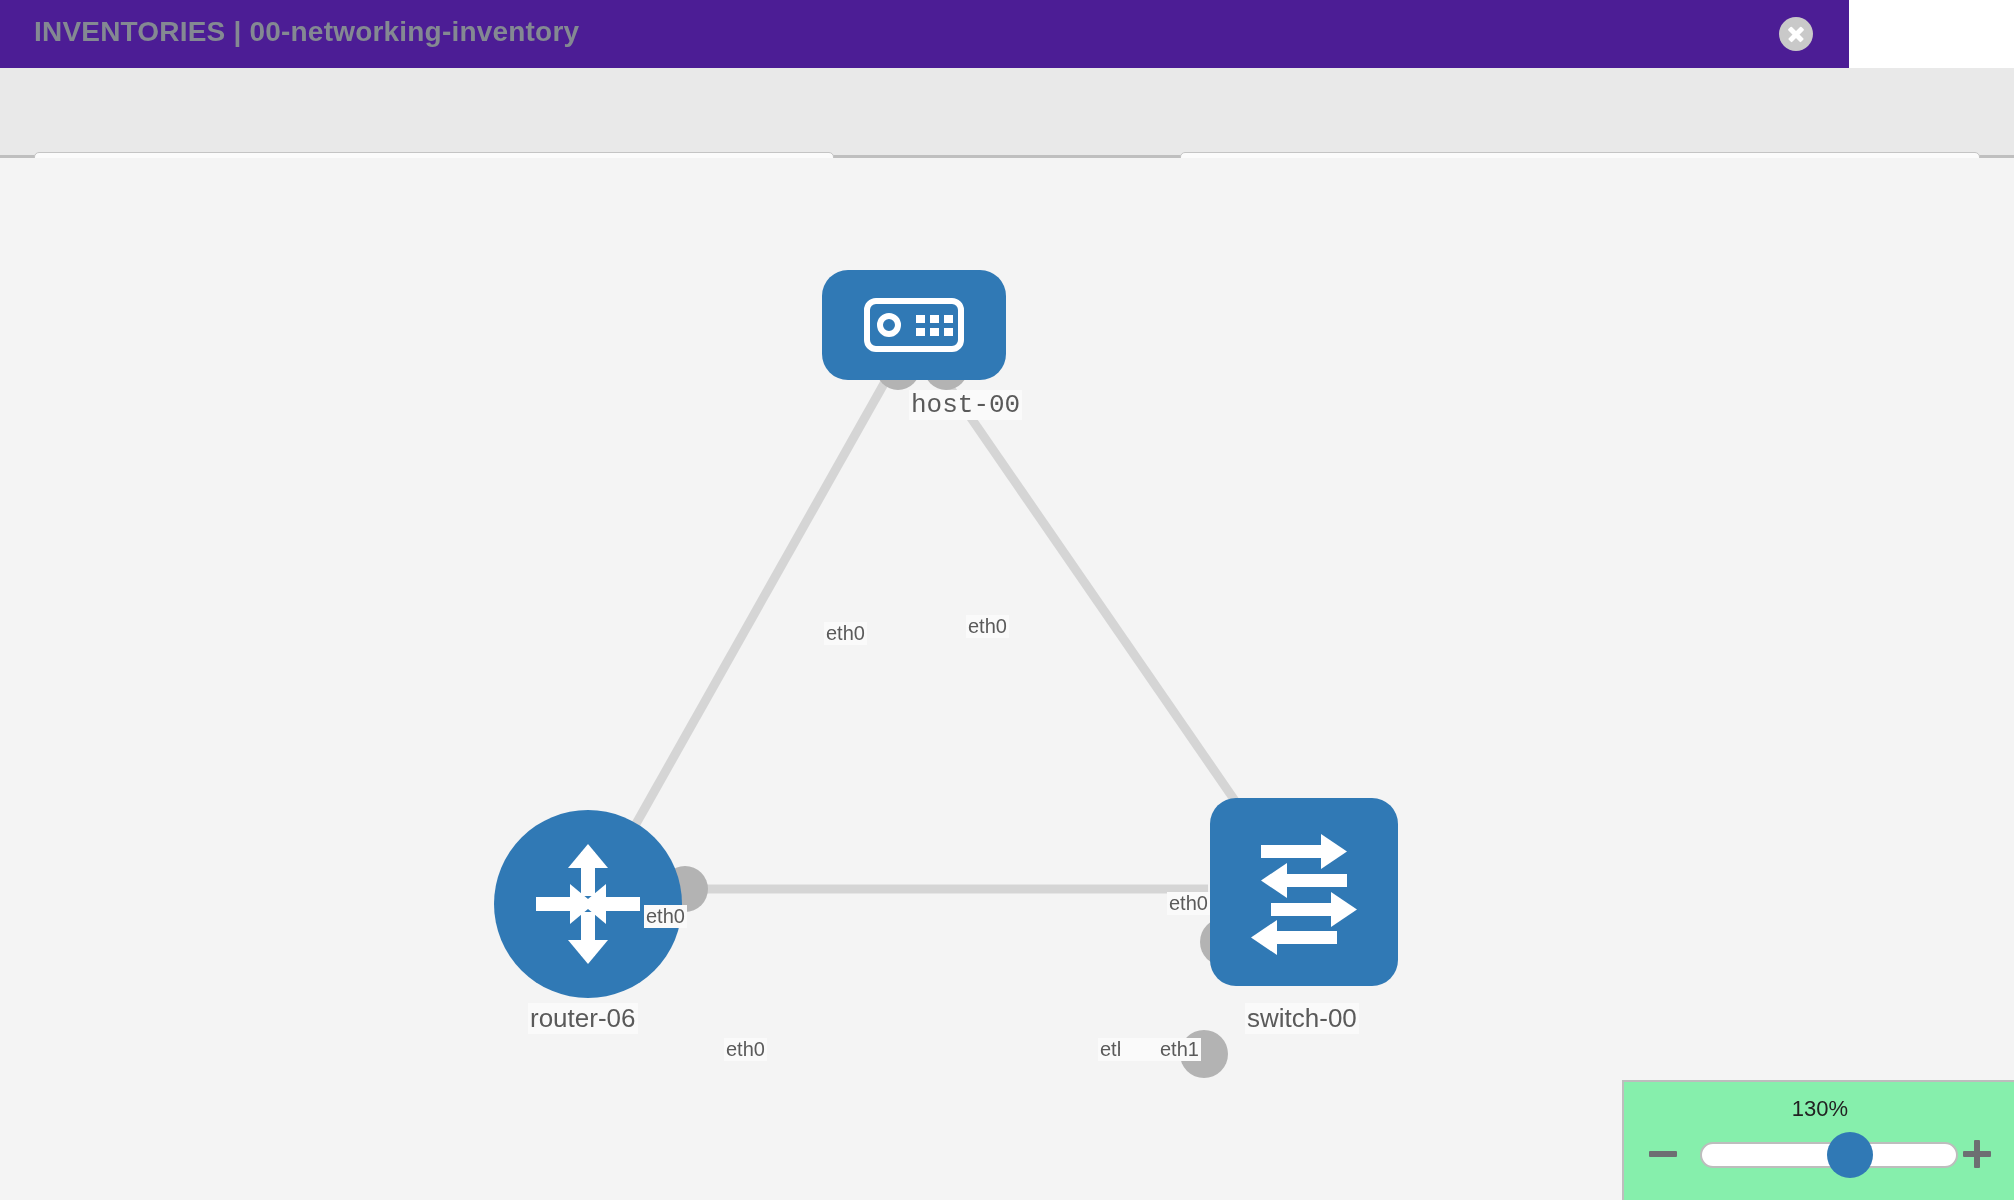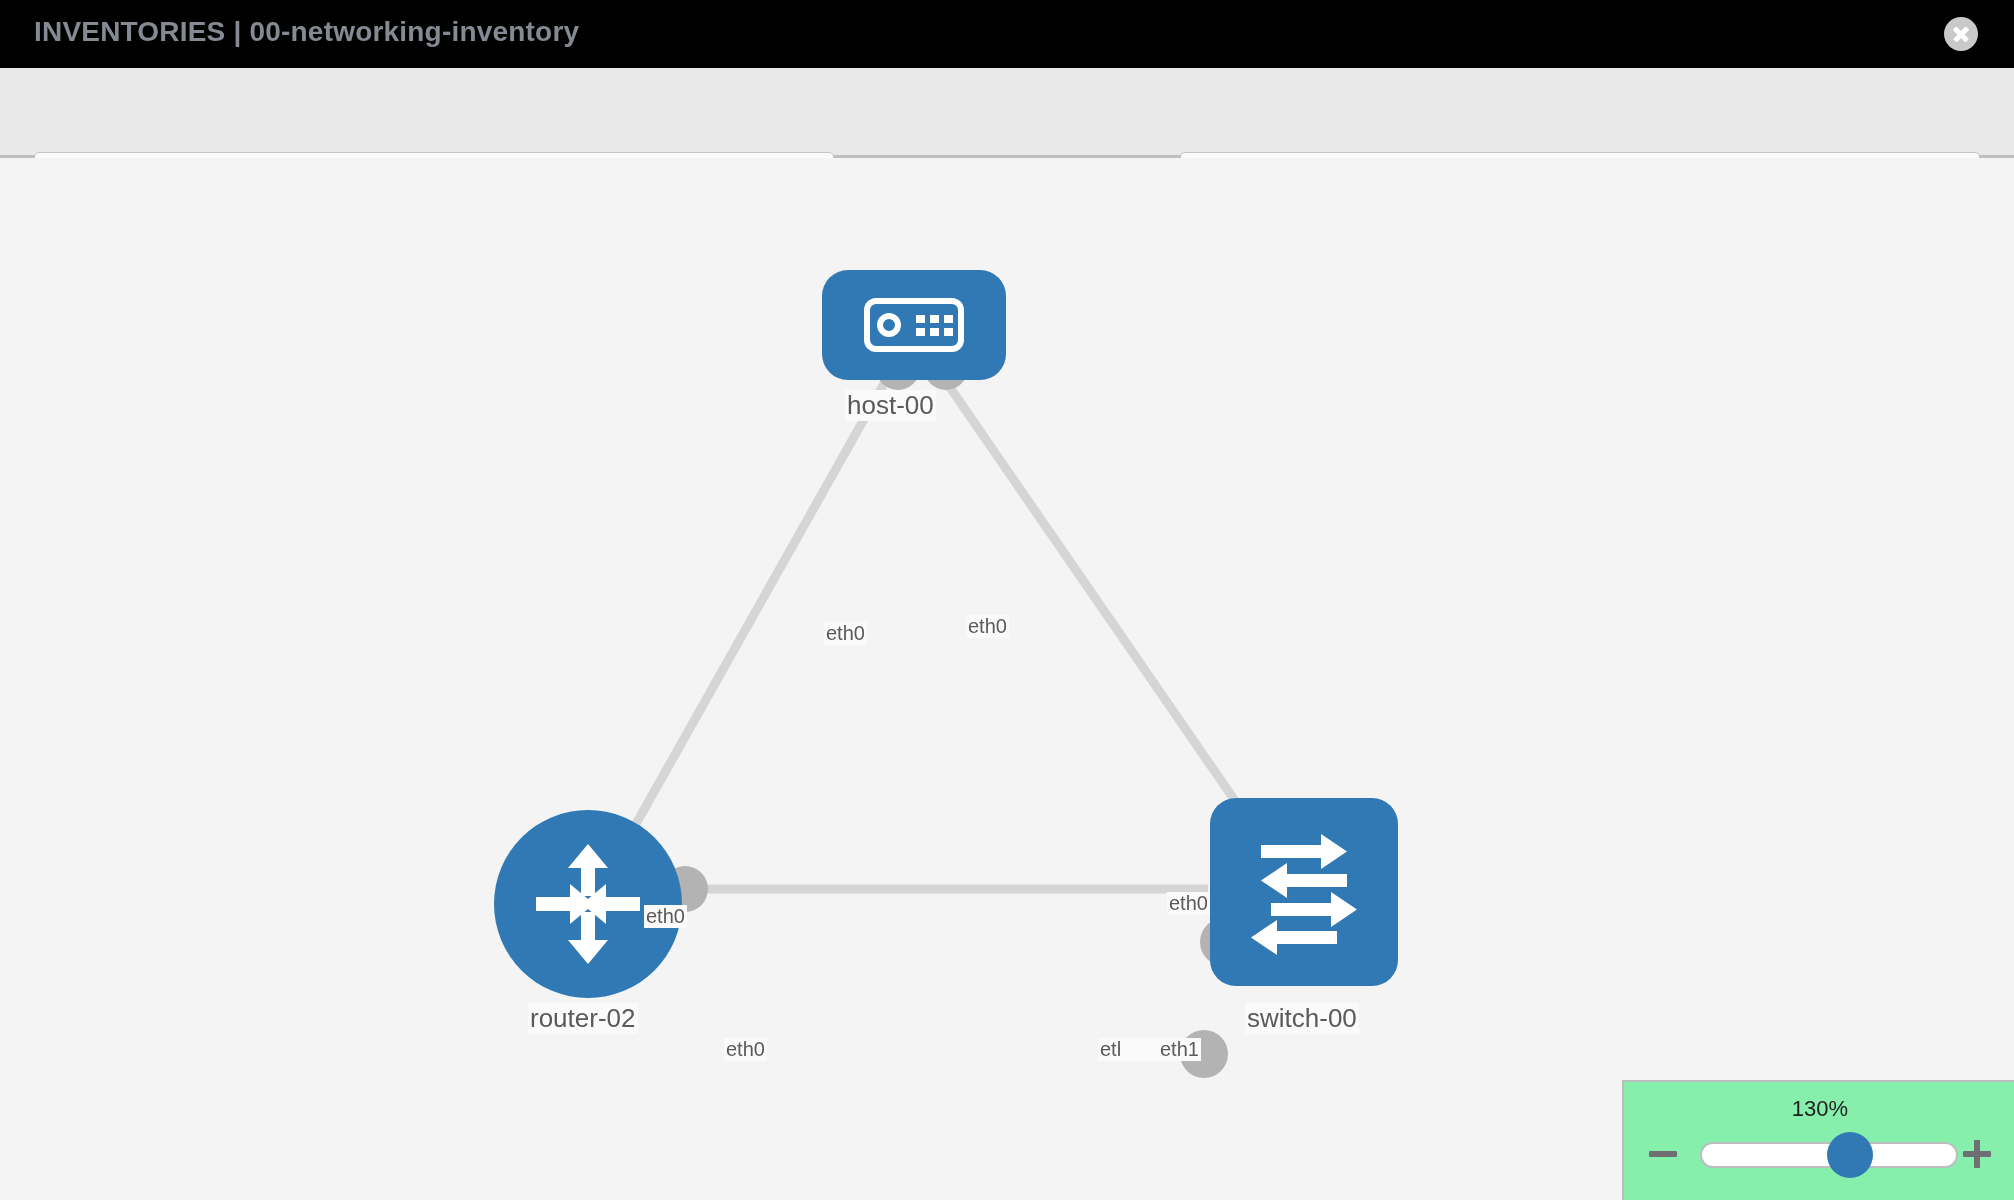--- a/index.html
+++ b/index.html
@@ -9,22 +9,22 @@
     overflow: hidden;
     background: #ffffff;
     font-family: "Liberation Sans", sans-serif;
   }
 
   #app { position: relative; width: 2014px; height: 1200px; }
 
   
   .header {
     position: absolute; left: 0; top: 0;
-    width: 2014px; height: 68px;
-    background: #000000;
+    width: 1849px; height: 68px;
+    background: #4c1d95;
     display: flex; align-items: center;
   }
   .page-title {
     position: absolute; left: 34px; top: 16px;
     font-size: 28px; font-weight: bold;
     color: #848992;
     letter-spacing: 0.2px;
     white-space: nowrap;
   }
   .close-btn {
@@ -243,41 +243,41 @@
           <rect x="3" y="3" width="94" height="48" rx="9" ry="9" fill="none" stroke="#ffffff" stroke-width="6"></rect>
           <circle cx="25" cy="27" r="9" fill="none" stroke="#ffffff" stroke-width="6"></circle>
           <rect x="52" y="17" width="9" height="8" fill="#ffffff"></rect>
           <rect x="66" y="17" width="9" height="8" fill="#ffffff"></rect>
           <rect x="80" y="17" width="9" height="8" fill="#ffffff"></rect>
           <rect x="52" y="30" width="9" height="8" fill="#ffffff"></rect>
           <rect x="66" y="30" width="9" height="8" fill="#ffffff"></rect>
           <rect x="80" y="30" width="9" height="8" fill="#ffffff"></rect>
         </svg>
       </div>
-      <div class="node-label" style="left:845px;top:232px;">host-00</div>
+      <div class="node-label" style="left:909px;top:232px;font-family:Liberation Mono, monospace;">host-00</div>
 
       <div class="node node-circle" style="left:494px;top:652px;width:188px;height:188px;">
         <svg width="132" height="132" viewBox="0 0 132 132" aria-hidden="true">
           <g fill="#ffffff">
 
             <rect x="59" y="14" width="14" height="44"></rect>
             <polygon points="66,6 86,30 46,30"></polygon>
 
             <rect x="59" y="74" width="14" height="44"></rect>
             <polygon points="66,126 86,102 46,102"></polygon>
 
             <rect x="14" y="59" width="44" height="14"></rect>
             <polygon points="72,66 48,46 48,86"></polygon>
 
             <rect x="74" y="59" width="44" height="14"></rect>
             <polygon points="60,66 84,46 84,86"></polygon>
           </g>
         </svg>
       </div>
-      <div class="node-label" style="left:528px;top:845px;">router-02</div>
+      <div class="node-label" style="left:528px;top:845px;">router-06</div>
 
       <div class="node node-rounded" style="left:1210px;top:640px;width:188px;height:188px;">
         <svg width="130" height="130" viewBox="0 0 130 130" aria-hidden="true">
           <g fill="#ffffff">
 
             <rect x="22" y="18" width="70" height="13"></rect>
             <polygon points="108,24.5 82,7 82,42"></polygon>
 
             <rect x="38" y="47" width="70" height="13"></rect>
             <polygon points="22,53.5 48,36 48,71"></polygon>

